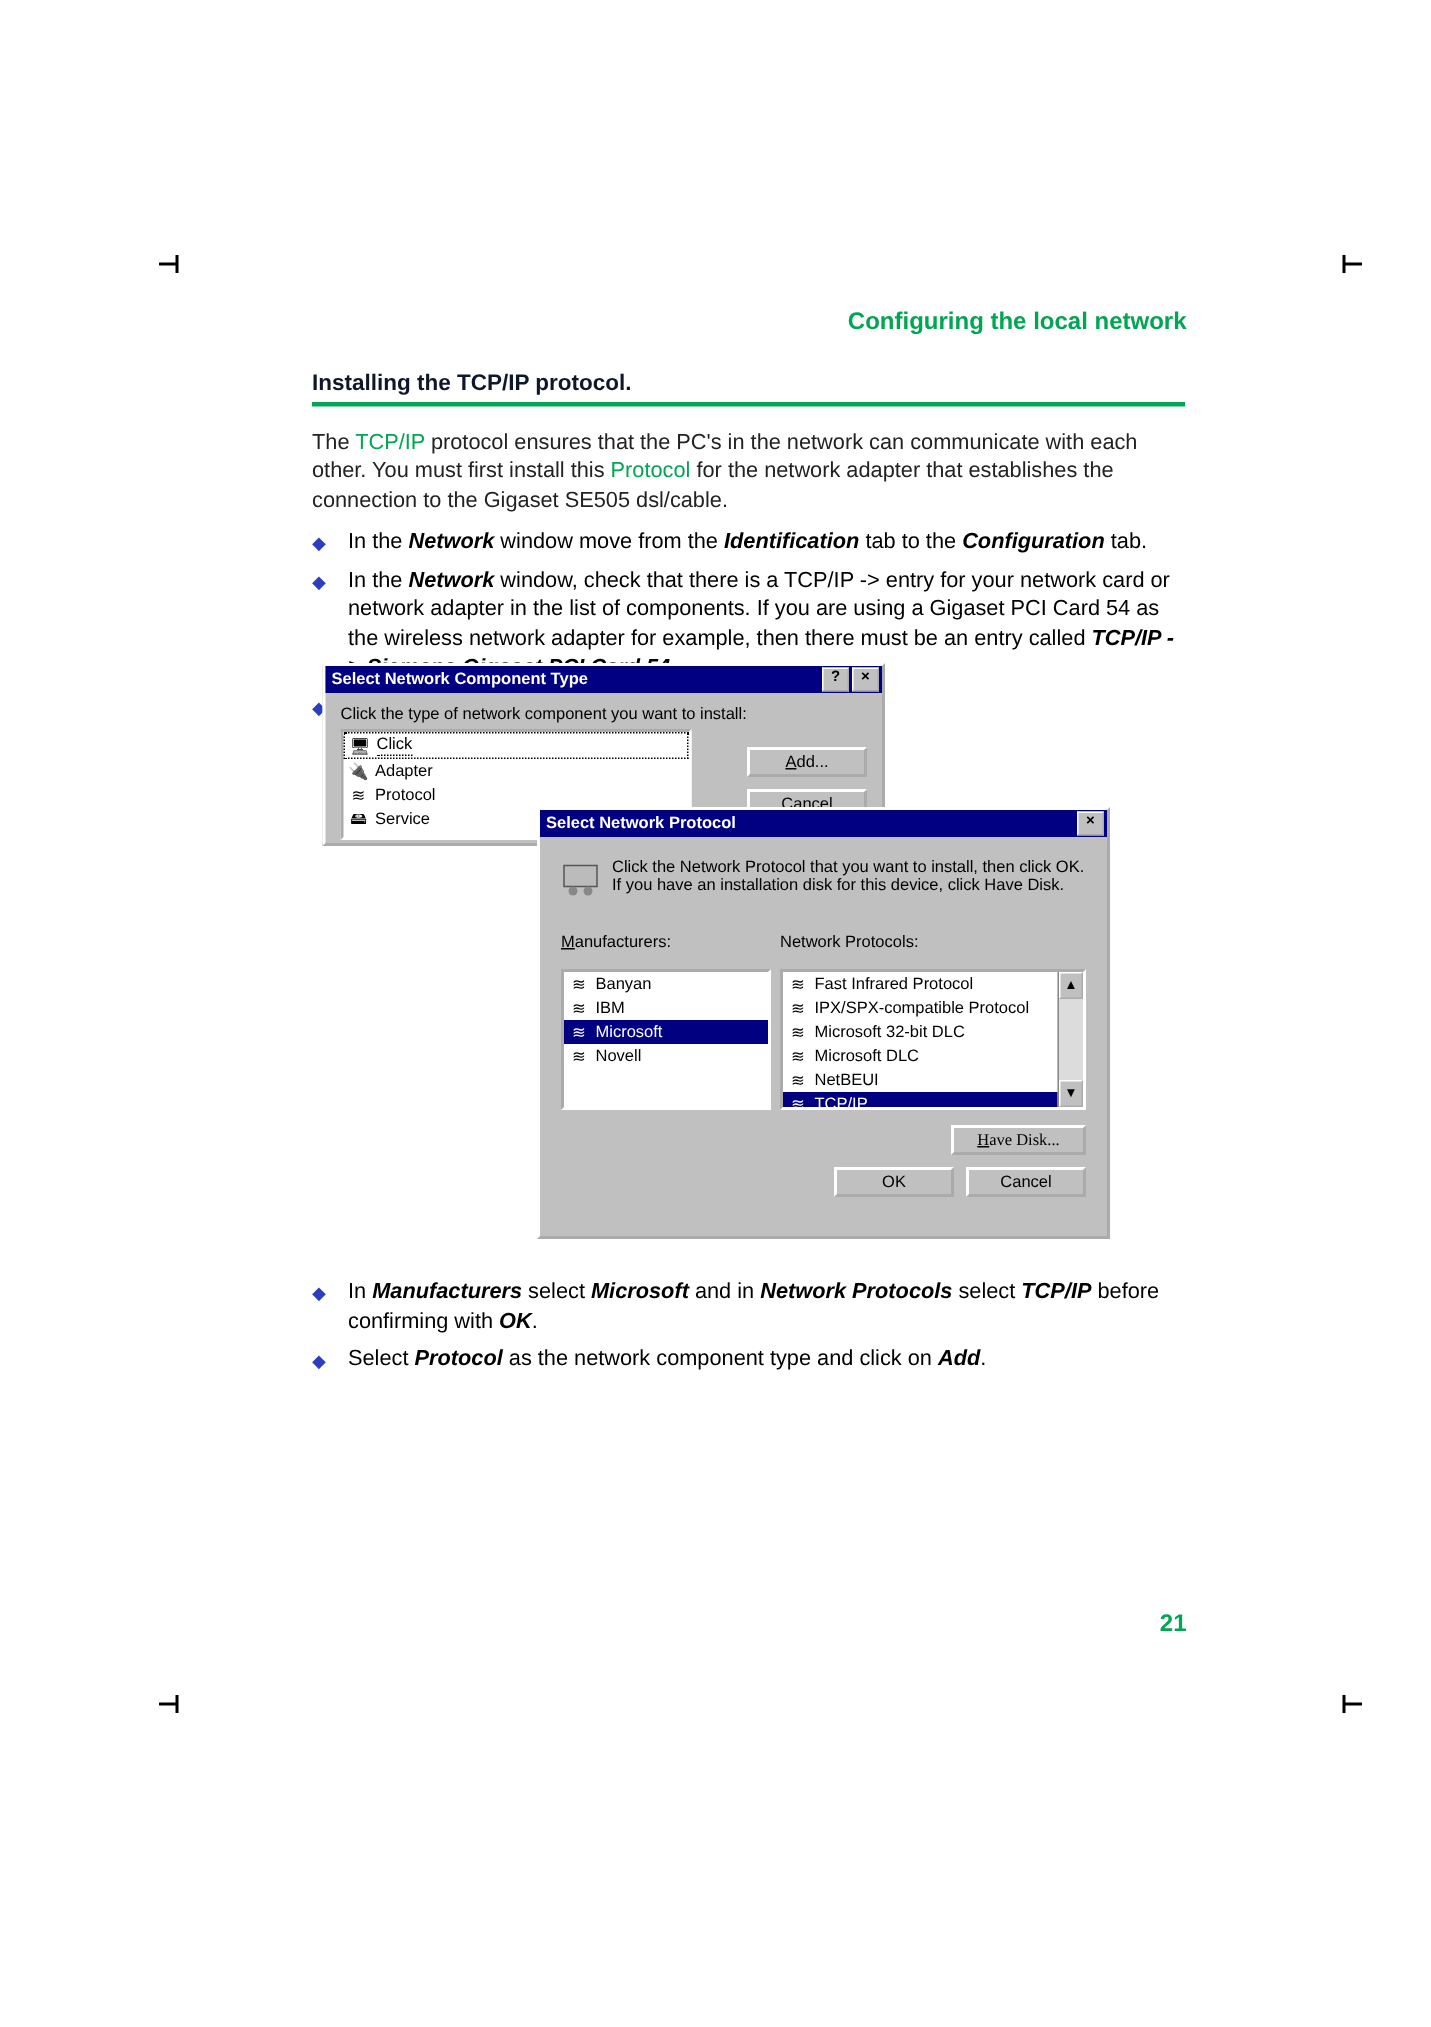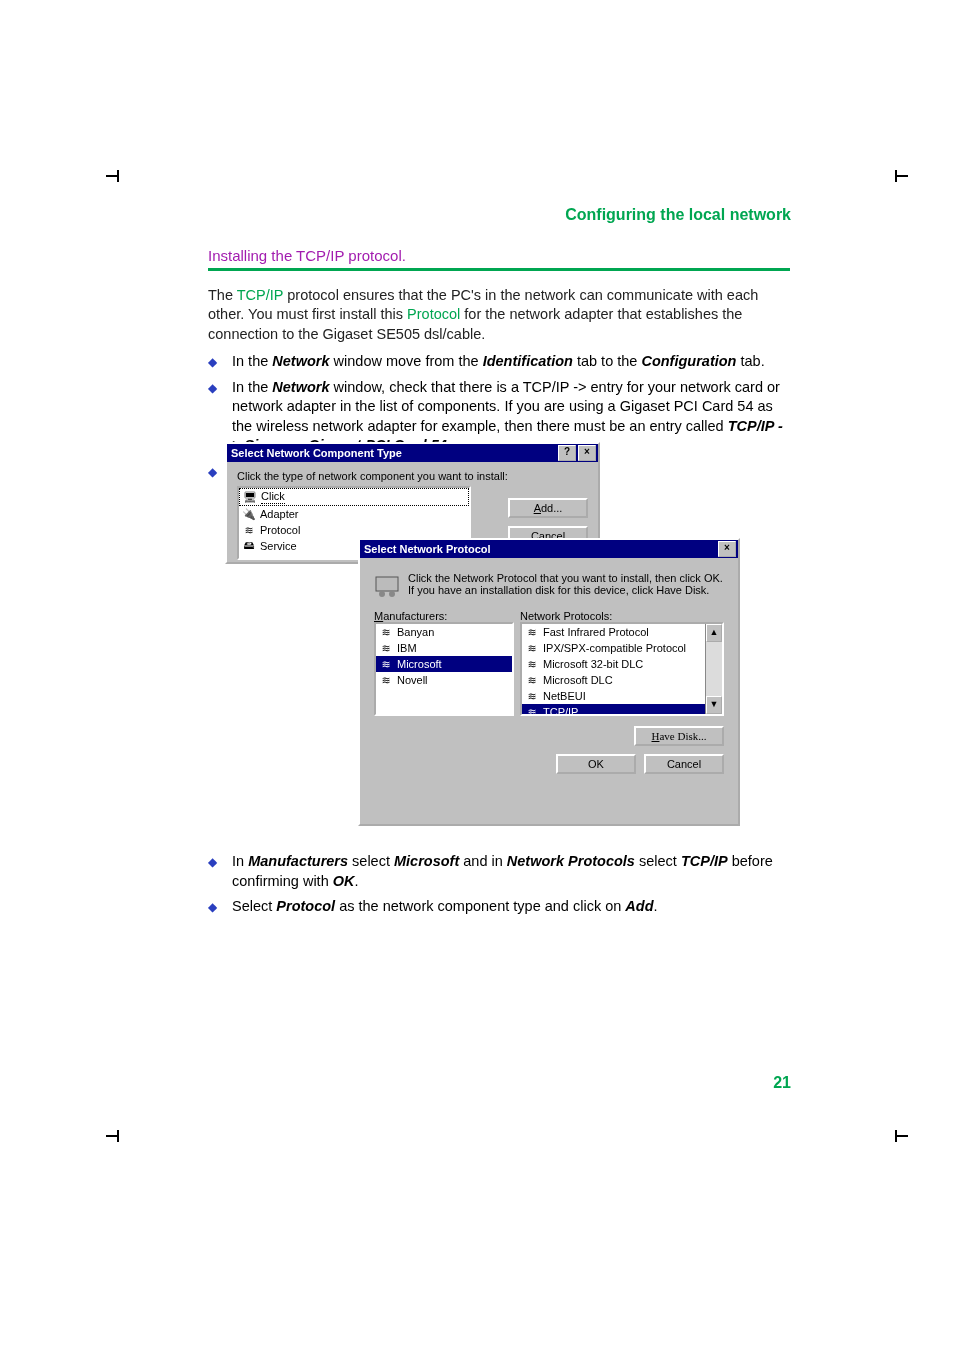--- a/index.html
+++ b/index.html
@@ -48,23 +48,23 @@
     font-weight: 700;
     font-size: 16px;
   }
   .content {
     position: absolute;
     top: 247px;
     left: 208px;
     width: 582px;
   }
   .h2 {
-    font-weight: 400;
+    font-weight: 700;
     font-size: 15px;
-    color: #a21caf;
+    color: #0f172a;
     margin-bottom: 4px;
   }
   .green-rule {
     height: 3px;
     background: #00a651;
     margin-bottom: 14px;
   }
   .para {
     font-size: 14.5px;
     line-height: 1.35;
@@ -220,21 +220,21 @@
   }
   .scrollbar .sb-btn {
     height:16px; background:#c0c0c0; border:1px outset #fff;
     text-align:center; font-size:9px; line-height:14px;
   }
   .list-pair {
     display:flex; gap:6px; padding: 0 4px;
   }
   .list-block { flex: 0 0 140px; }
   .list-block.wide { flex: 1 1 auto; }
-  .list-label { margin: 0 0; }
+  .list-label { margin: 12px 0; }
   .dlg-buttons {
     display:flex; justify-content:flex-end; gap:8px;
     padding: 8px 4px 2px 4px;
   }
   .have-disk-row {
     display:flex; justify-content:flex-end; padding: 10px 4px 0 4px;
   }
   .btn-wide { width: 86px; font-family: Liberation Serif, serif; }
   .page-num {
     position:absolute;
@@ -298,21 +298,21 @@
         <span> window, check that there is a TCP/IP -&gt; entry for your network card or network adapter in the list of components. If you are using a Gigaset PCI Card 54 as the wireless network adapter for example, then there must be an entry called </span>
         <span class="bold ital">TCP/IP -&gt; Siemens Gigaset PCI Card 54</span><span>.</span>
       </li>
       <li>
         <span>If the entry does not exist, click on </span>
         <span class="bold ital">Add</span><span>.</span>
       </li>
     </ul>
   </div>
 
-  <div class="win-dialog" style="left:225px; top:442px; width:375px; height:122px;">
+  <div class="win-dialog" style="left:215px; top:442px; width:375px; height:122px;">
     <div class="titlebar">
       <span class="title-text">Select Network Component Type</span>
       <div class="controls">
         <div class="tb-btn">?</div>
         <div class="tb-btn">×</div>
       </div>
     </div>
     <div class="dlg-body" style="position:relative;">
       <div>Click the type of network component you want to install:</div>
       <div class="type-list">

